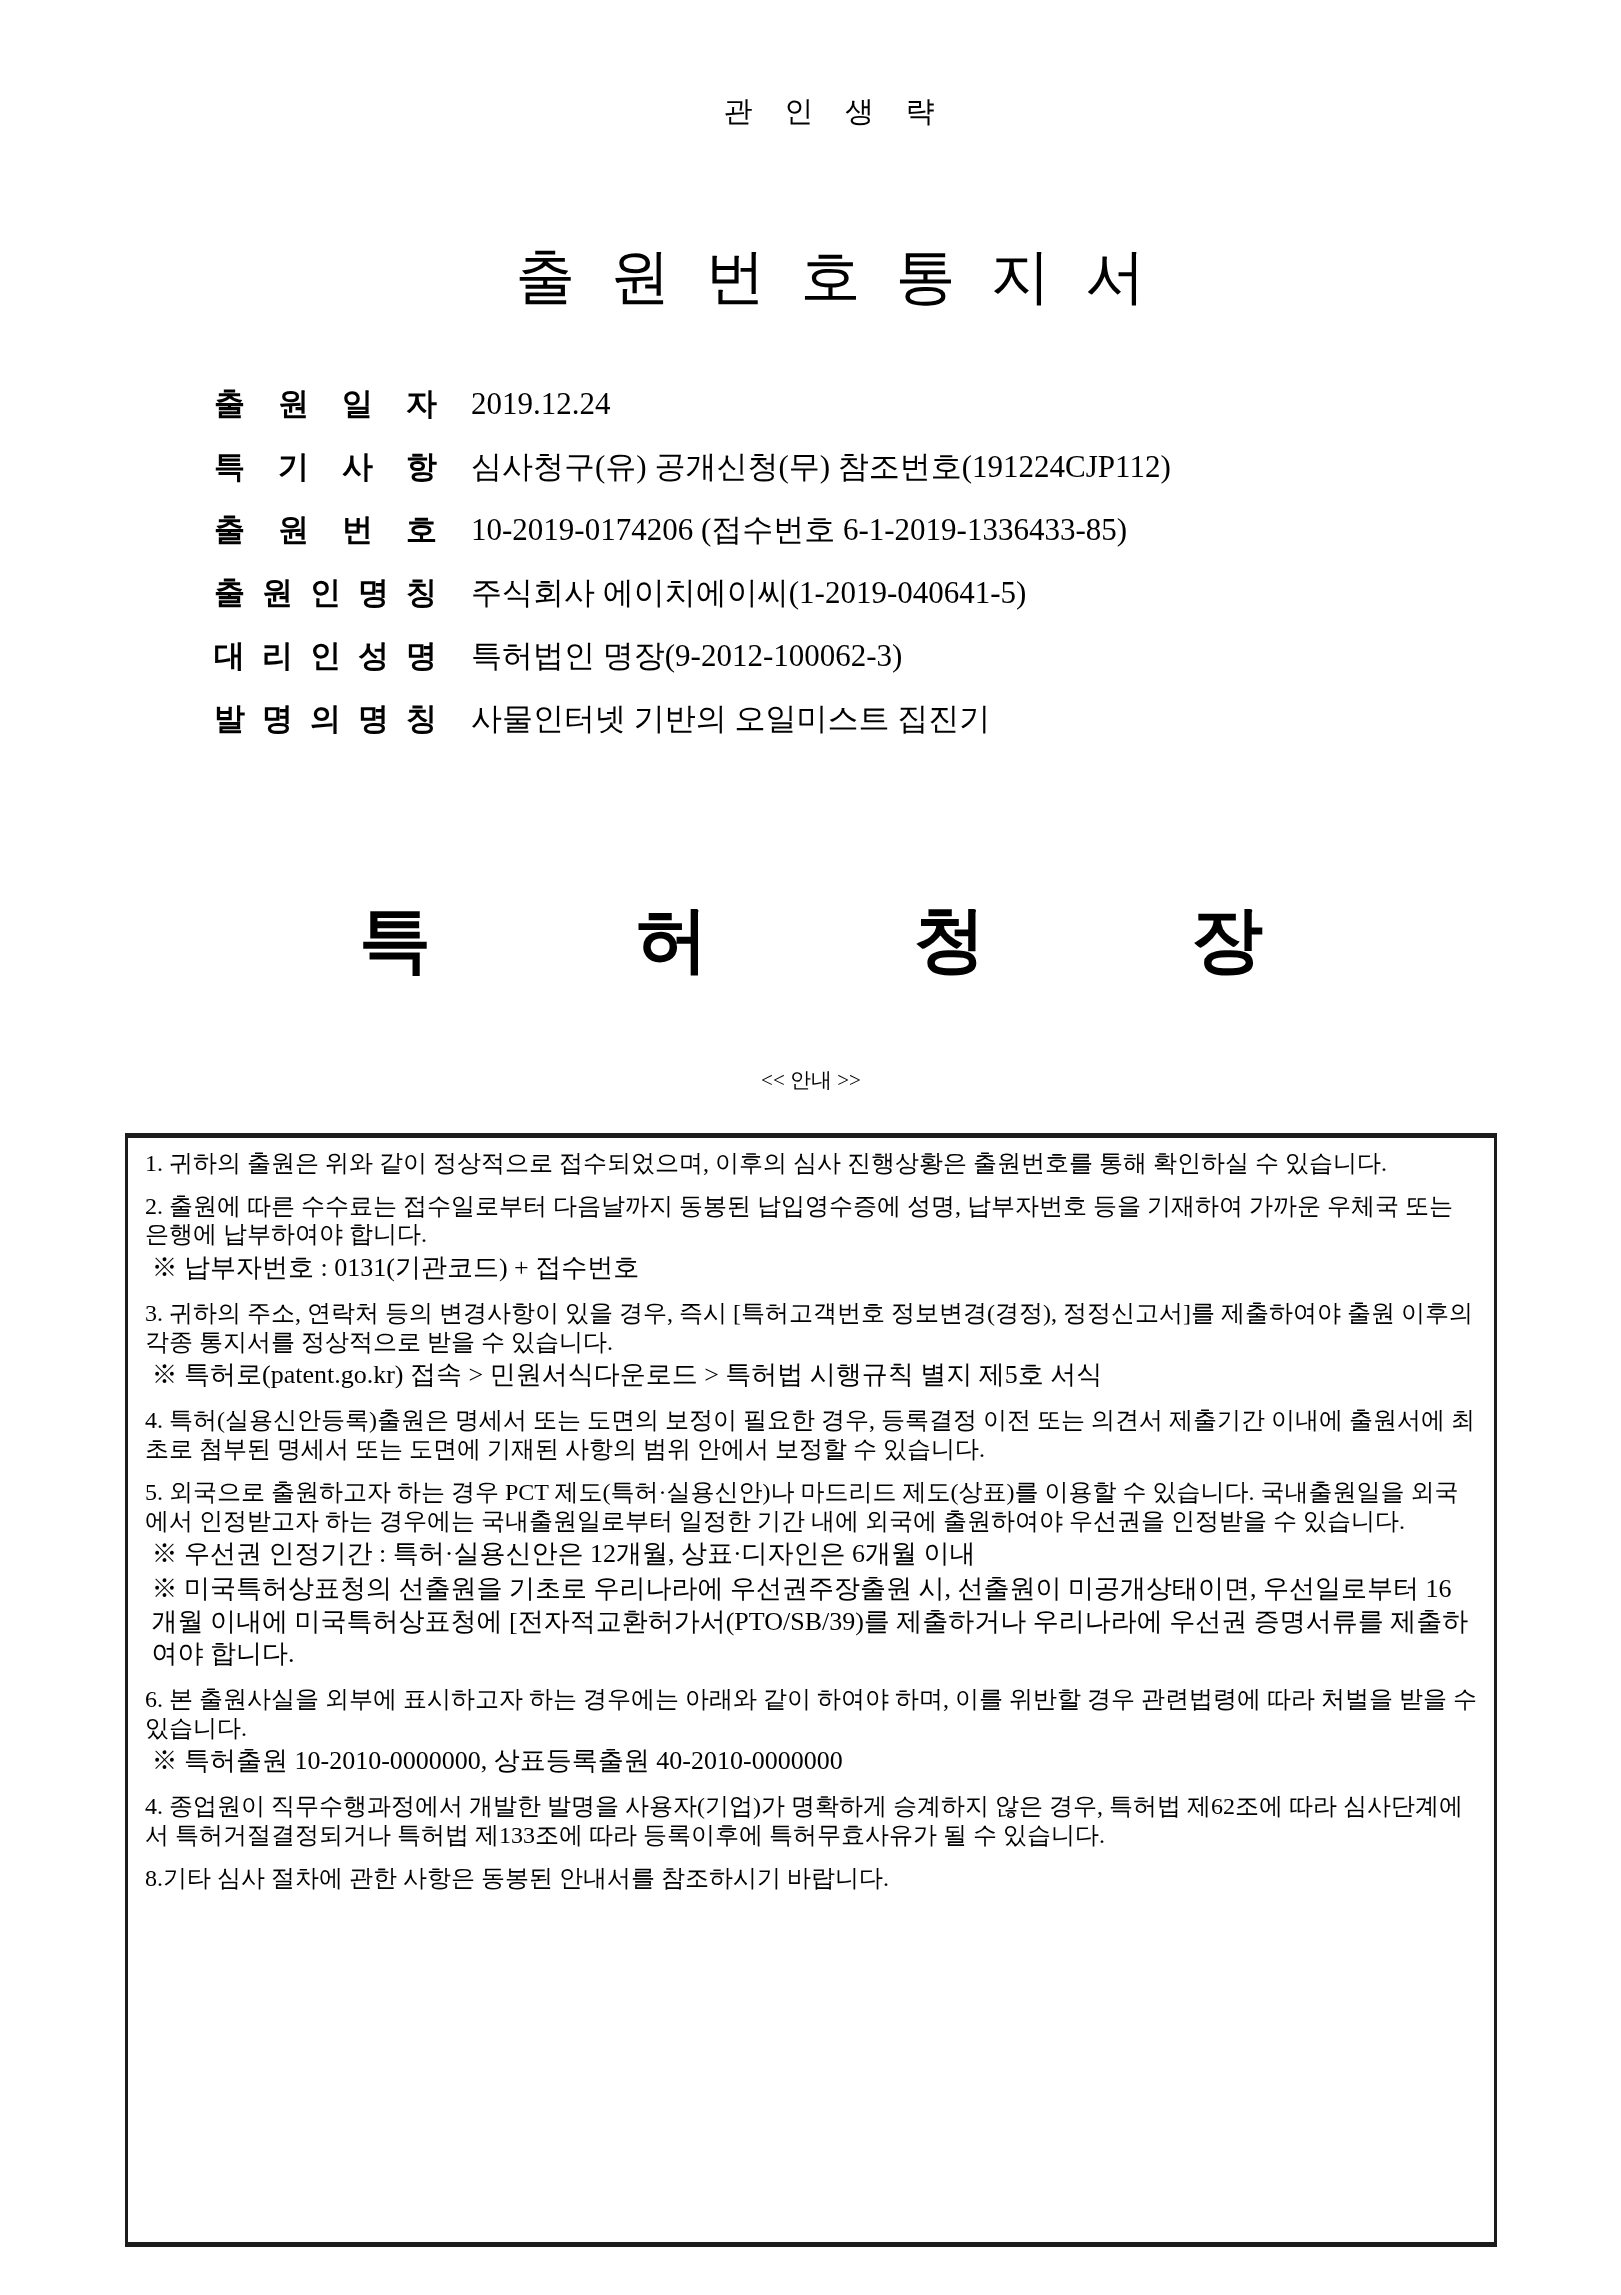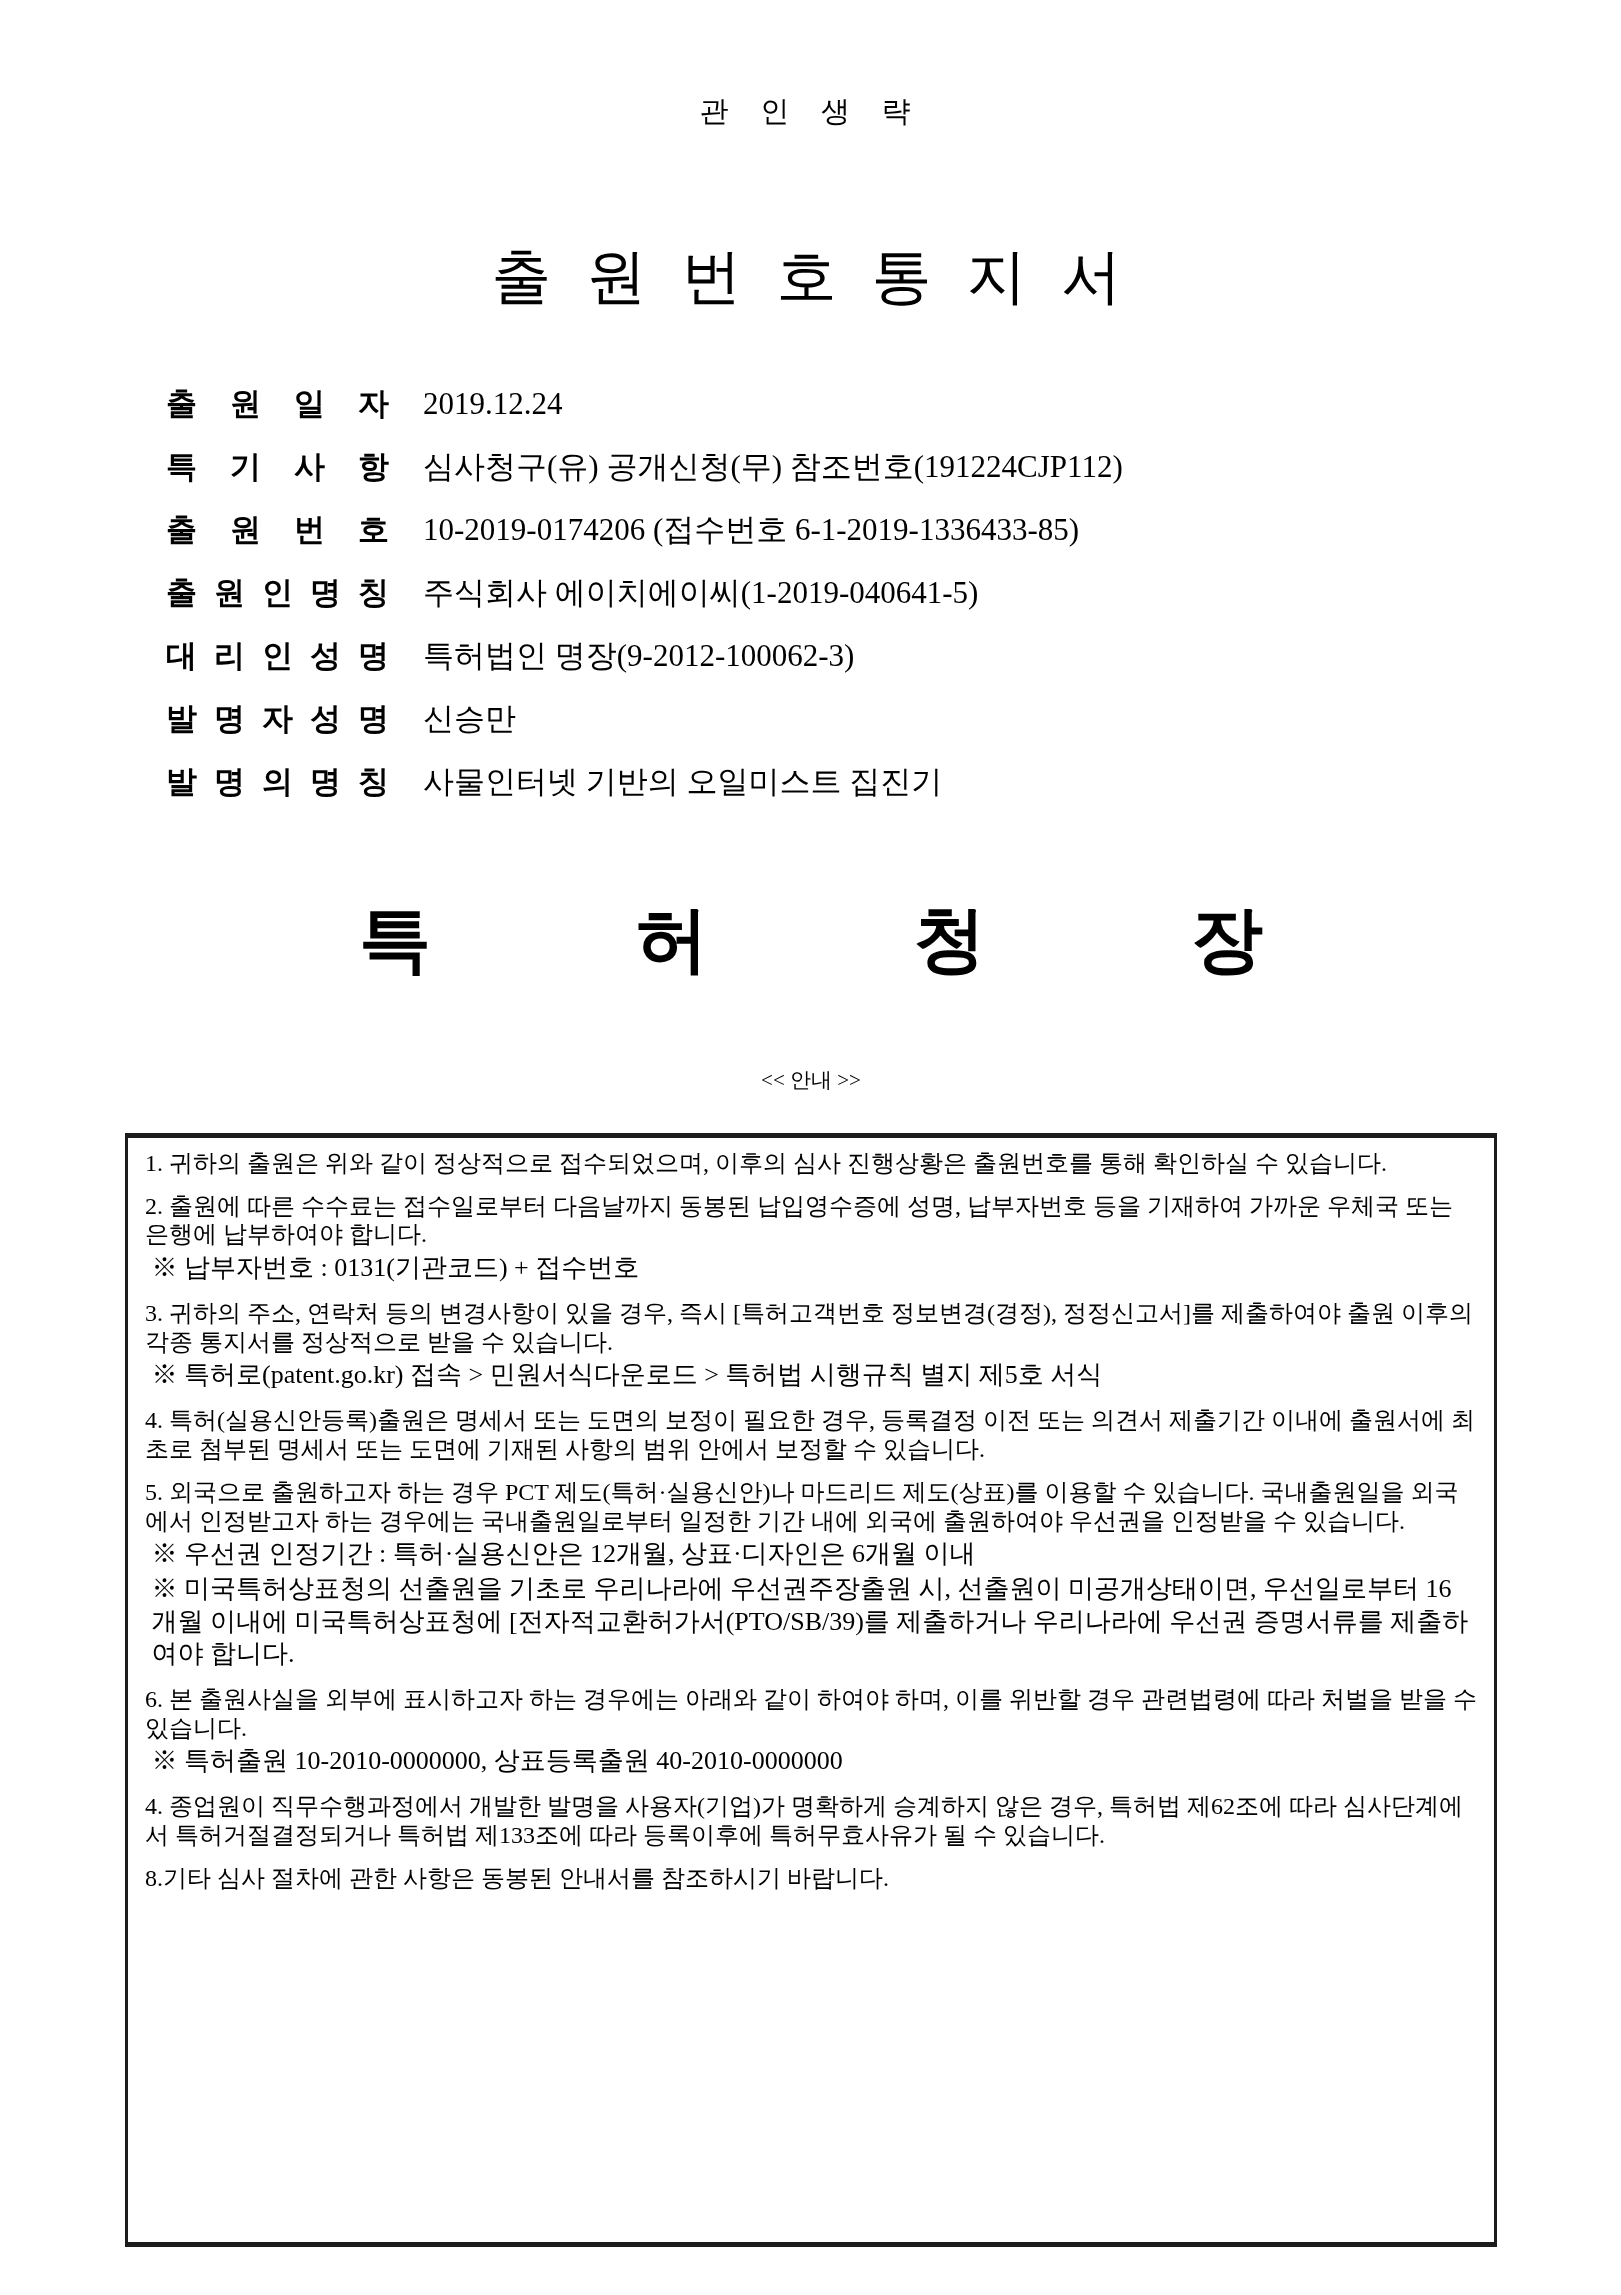--- a/index.html
+++ b/index.html
@@ -1,16 +1,16 @@
 <!DOCTYPE html>
 <html lang="ko" style="font-size:10.5px"><head>
 <meta charset="utf-8">
 <style>
   html, body { margin: 0; padding: 0; background: #ffffff; }
-  .sans  { font-family: "Liberation Sans", "DejaVu Sans", sans-serif; }
+  .sans  { font-family: "Liberation Sans", "DejaVu Sans", sans-serif; margin-left: 48px; }
   .serif { font-family: "Liberation Serif", "DejaVu Serif", serif; }
 
   .page {
     position: relative;
     width: 1622px;
     height: 2295px;
     background: #ffffff;
     color: #000000;
     overflow: hidden;
   }
@@ -150,24 +150,20 @@
     <div class="field-row">
       <div class="field-label sans">출 원 인 명 칭</div>
       <div class="field-value serif">주식회사 에이치에이씨(1-2019-040641-5)</div>
     </div>
 
     <div class="field-row">
       <div class="field-label sans">대 리 인 성 명</div>
       <div class="field-value serif">특허법인 명장(9-2012-100062-3)</div>
     </div>
 
-    <div class="field-row">
-      <div class="field-label sans">발 명 자 성 명</div>
-      <div class="field-value serif">신승만</div>
-    </div>
 
     <div class="field-row">
       <div class="field-label sans">발 명 의 명 칭</div>
       <div class="field-value serif">사물인터넷 기반의 오일미스트 집진기</div>
     </div>
 
   </div>
 
   <div class="issuer">
     <span class="issuer-inner sans">특 허 청 장</span>

